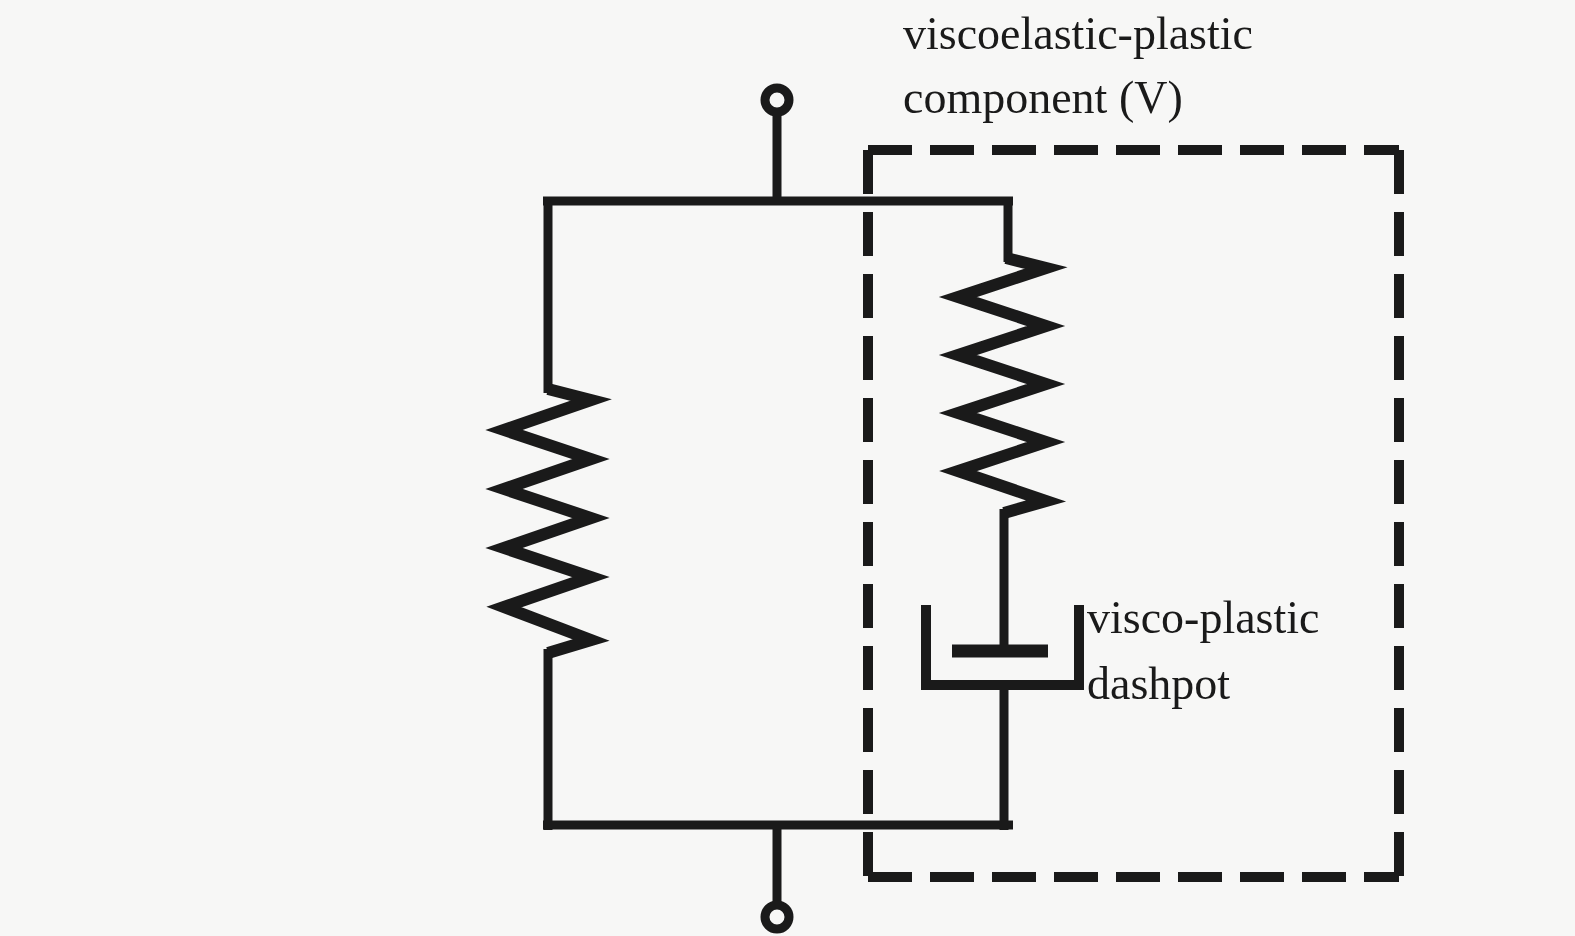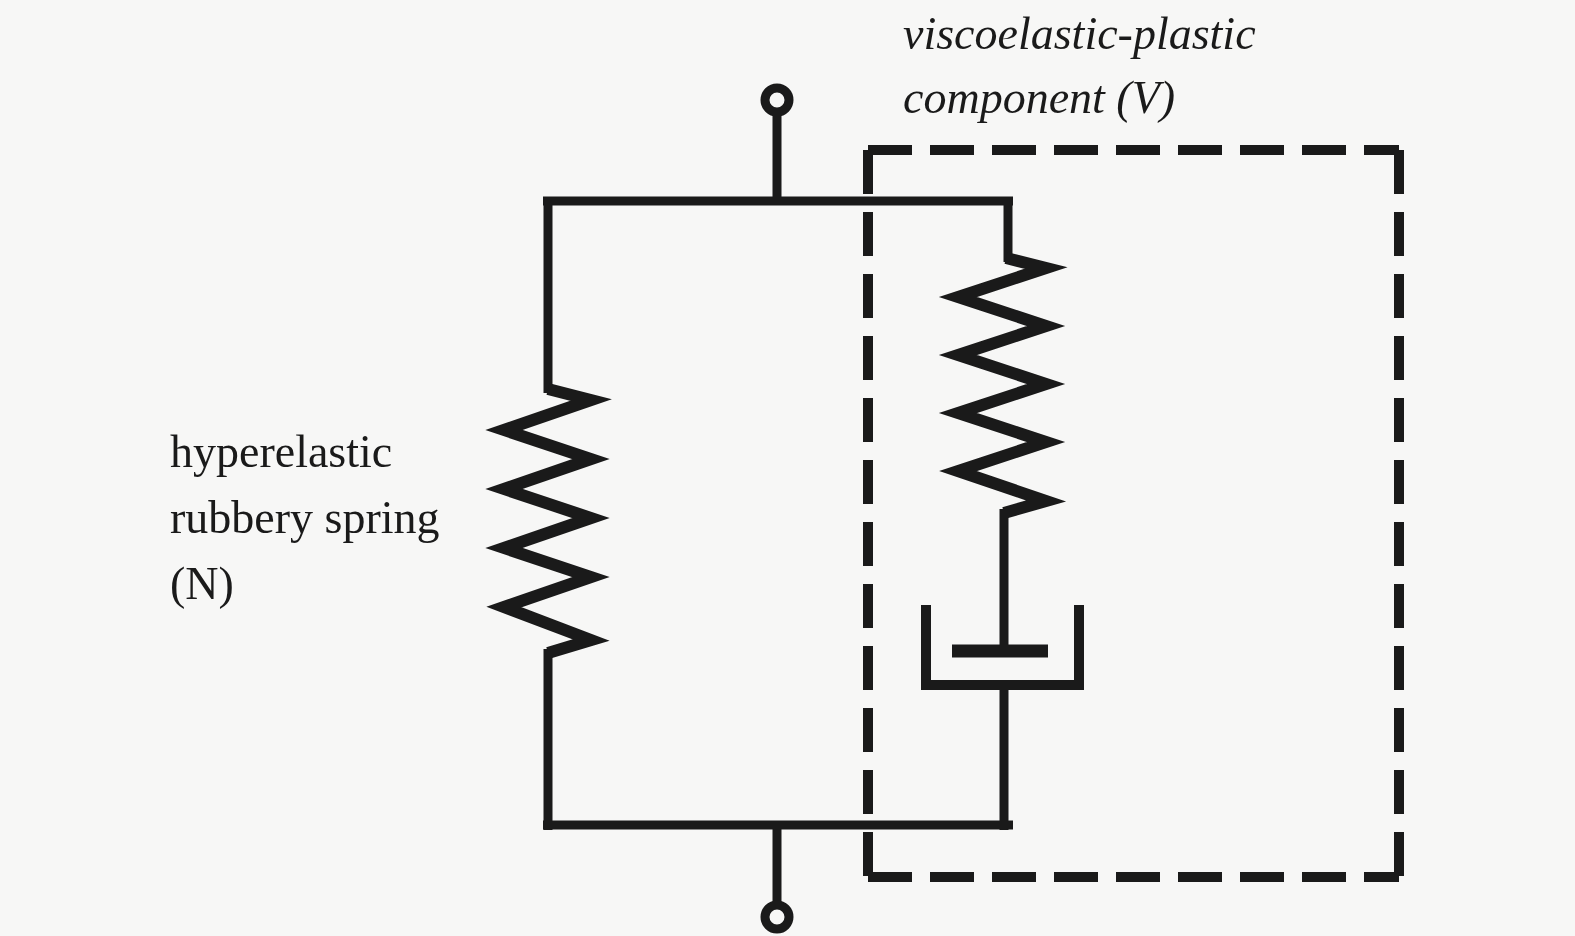--- a/index.html
+++ b/index.html
@@ -60,22 +60,21 @@
     <path class="spring" d="M 1006 258 L 1046 268 L 958 297 L 1046 326 L 958 355 L 1046 384 L 958 413 L 1046 442 L 958 471 L 1046 501 L 1004 513"></path>
     <path class="wire" d="M 1004 509 V 652"></path>
     <path class="plate" d="M 952 651 H 1048"></path>
     <path class="cup" d="M 926 605 V 685 H 1079 V 605"></path>
     <path class="wire" d="M 1004 681 V 830"></path>
 
     <path class="wire" d="M 777 825 V 906"></path>
     <circle class="node" cx="777" cy="917" r="12"></circle>
   </svg>
 
-  <div class="label" style="left:903px;top:2px;font-style:italic;">viscoelastic-plastic
+  <div class="label" style="left:903px;top:2px;">viscoelastic-plastic
 component (V)</div>
 
-  <div class="label lh66" style="left:170px;top:419px;">hyperelastic
-rubbery spring
-(N)</div>
 
 
+  <div class="label lh66" style="left:1087px;top:585px;">visco-plastic
+dashpot</div>
 
 </div>
 
 </body></html>

